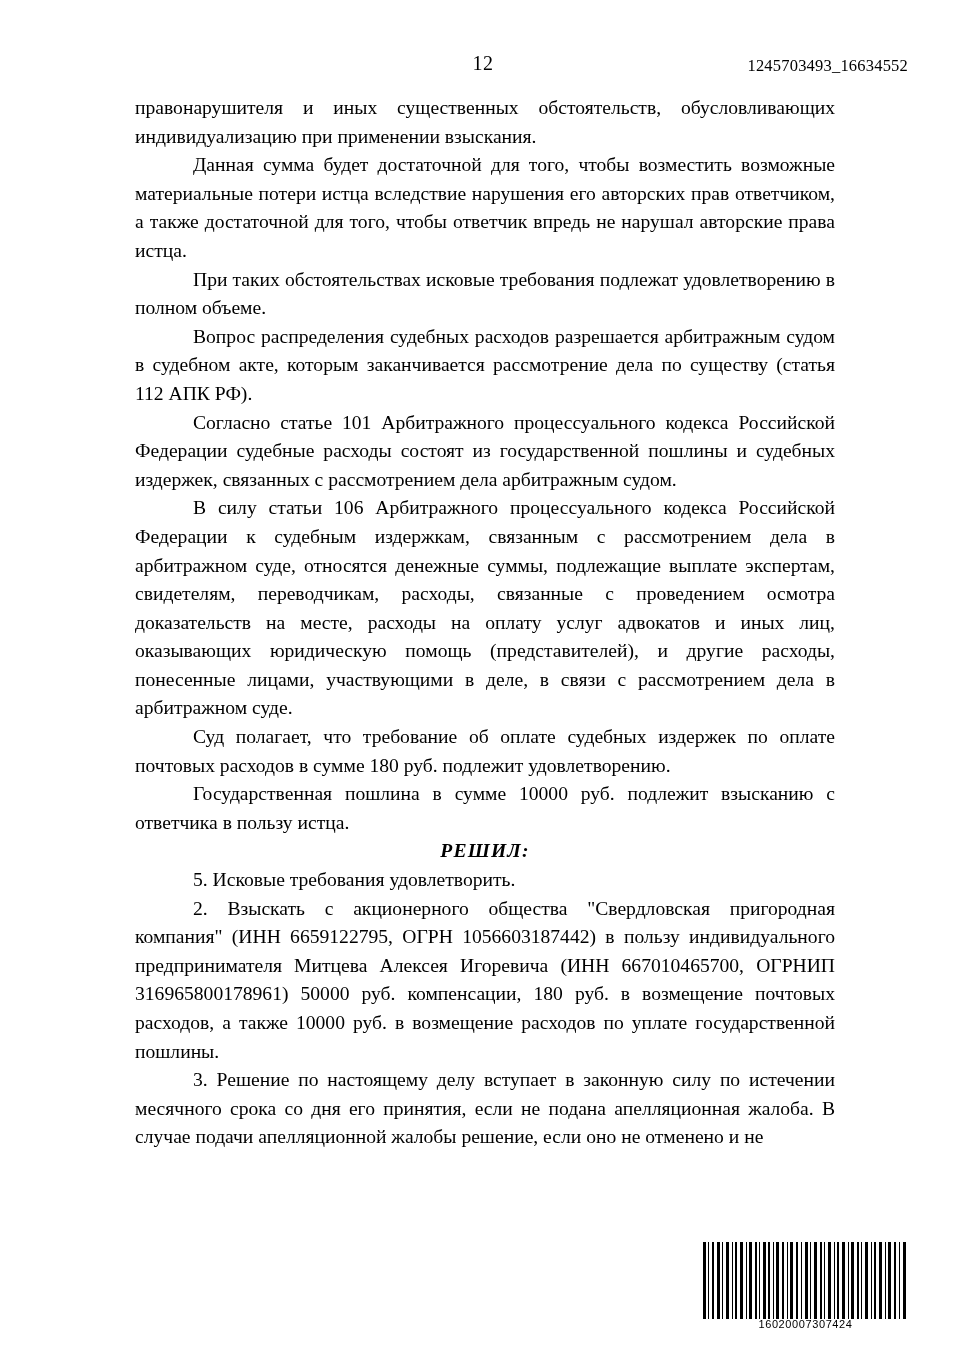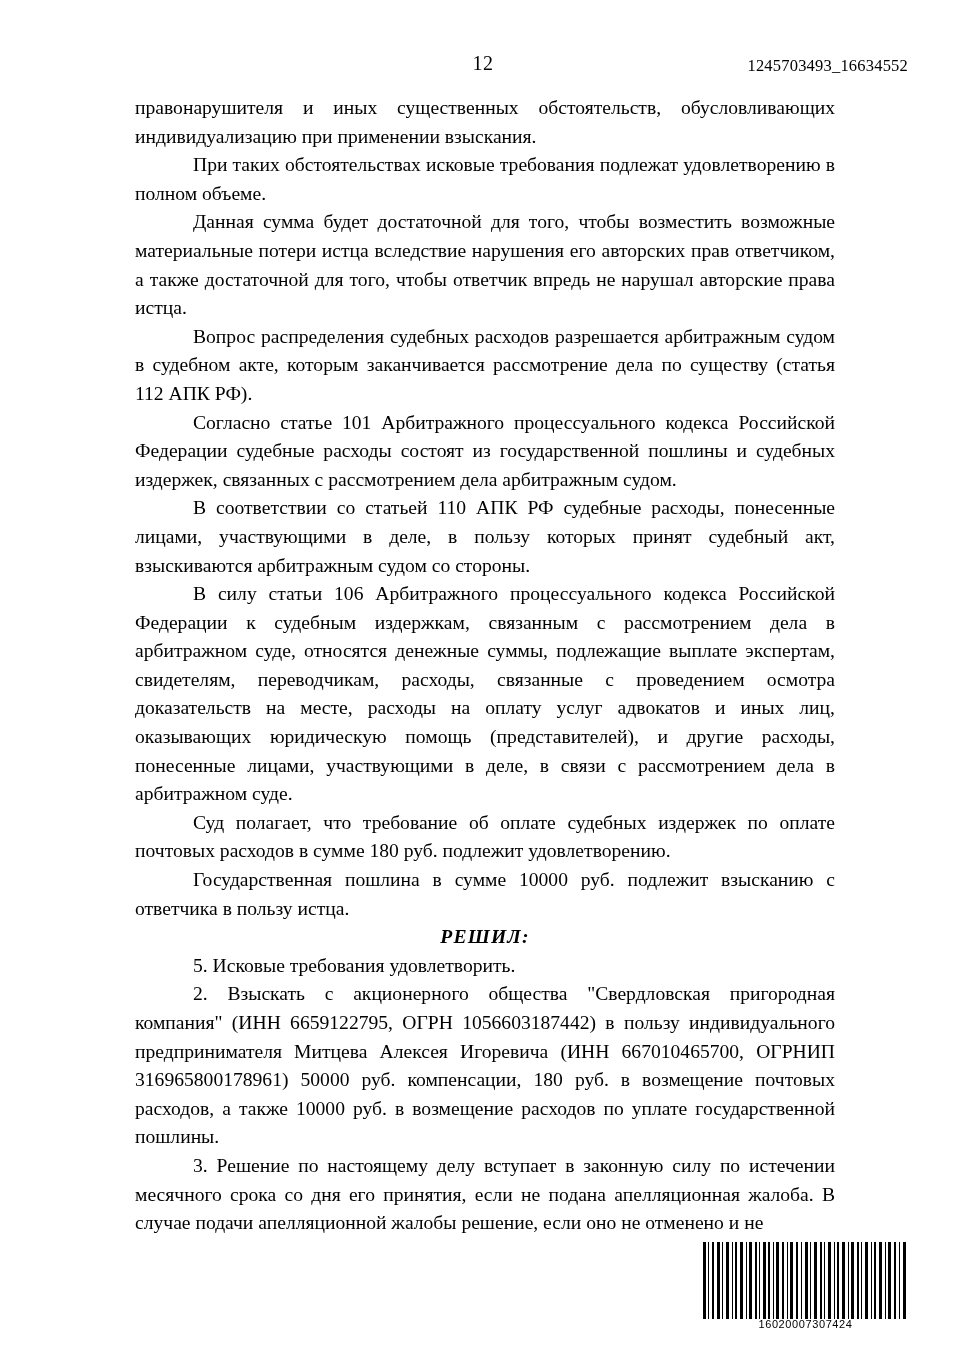--- a/index.html
+++ b/index.html
@@ -101,25 +101,24 @@
 
 <div class="page">
 
   <div class="header">
     <div class="page-number">12</div>
     <div class="doc-code">1245703493_16634552</div>
   </div>
 
   <div class="content">
     <p class="noindent">правонарушителя и иных существенных обстоятельств, обусловливающих индивидуализацию при применении взыскания.</p>
+    <p class="ind">Данная сумма будет достаточной для того, чтобы возместить возможные материальные потери истца вследствие нарушения его авторских прав ответчиком, а также достаточной для того, чтобы ответчик впредь не нарушал авторские права истца.</p>
     <p class="ind">При таких обстоятельствах исковые требования подлежат удовлетворению в полном объеме.</p>
-    <p class="ind">Данная сумма будет достаточной для того, чтобы возместить возможные материальные потери истца вследствие нарушения его авторских прав ответчиком, а также достаточной для того, чтобы ответчик впредь не нарушал авторские права истца.</p>
     <p class="ind">Вопрос распределения судебных расходов разрешается арбитражным судом в судебном акте, которым заканчивается рассмотрение дела по существу (статья 112 АПК РФ).</p>
     <p class="ind">Согласно статье 101 Арбитражного процессуального кодекса Российской Федерации судебные расходы состоят из государственной пошлины и судебных издержек, связанных с рассмотрением дела арбитражным судом.</p>
-    <p class="ind">В соответствии со статьей 110 АПК РФ судебные расходы, понесенные лицами, участвующими в деле, в пользу которых принят судебный акт, взыскиваются арбитражным судом со стороны.</p>
     <p class="ind">В силу статьи 106 Арбитражного процессуального кодекса Российской Федерации к судебным издержкам, связанным с рассмотрением дела в арбитражном суде, относятся денежные суммы, подлежащие выплате экспертам, свидетелям, переводчикам, расходы, связанные с проведением осмотра доказательств на месте, расходы на оплату услуг адвокатов и иных лиц, оказывающих юридическую помощь (представителей), и другие расходы, понесенные лицами, участвующими в деле, в связи с рассмотрением дела в арбитражном суде.</p>
     <p class="ind">Суд полагает, что требование об оплате судебных издержек по оплате почтовых расходов в сумме 180 руб. подлежит удовлетворению.</p>
     <p class="ind">Государственная пошлина в сумме 10000 руб. подлежит взысканию с ответчика в пользу истца.</p>
     <p class="center">РЕШИЛ:</p>
     <p class="ind">5. Исковые требования  удовлетворить.</p>
     <p class="ind">2. Взыскать с акционерного общества "Свердловская пригородная компания" (ИНН 6659122795, ОГРН 1056603187442) в пользу индивидуального предпринимателя Митцева Алексея Игоревича (ИНН 667010465700, ОГРНИП 316965800178961) 50000 руб. компенсации, 180 руб. в возмещение почтовых расходов, а также 10000 руб. в возмещение расходов по уплате государственной пошлины.</p>
     <p class="ind">3. Решение по настоящему делу вступает в законную силу по истечении месячного срока со дня его принятия, если не подана апелляционная жалоба. В случае подачи апелляционной жалобы решение, если оно не отменено и не</p>
   </div>
 
   <div class="barcode">

